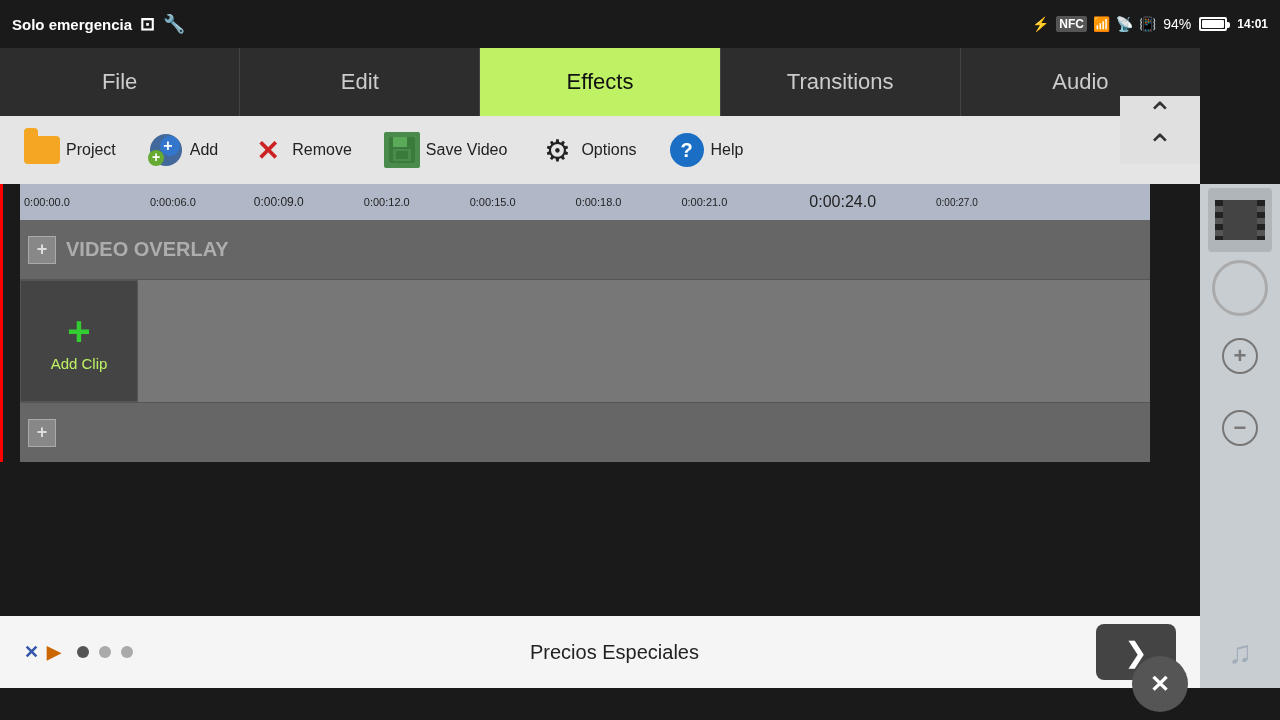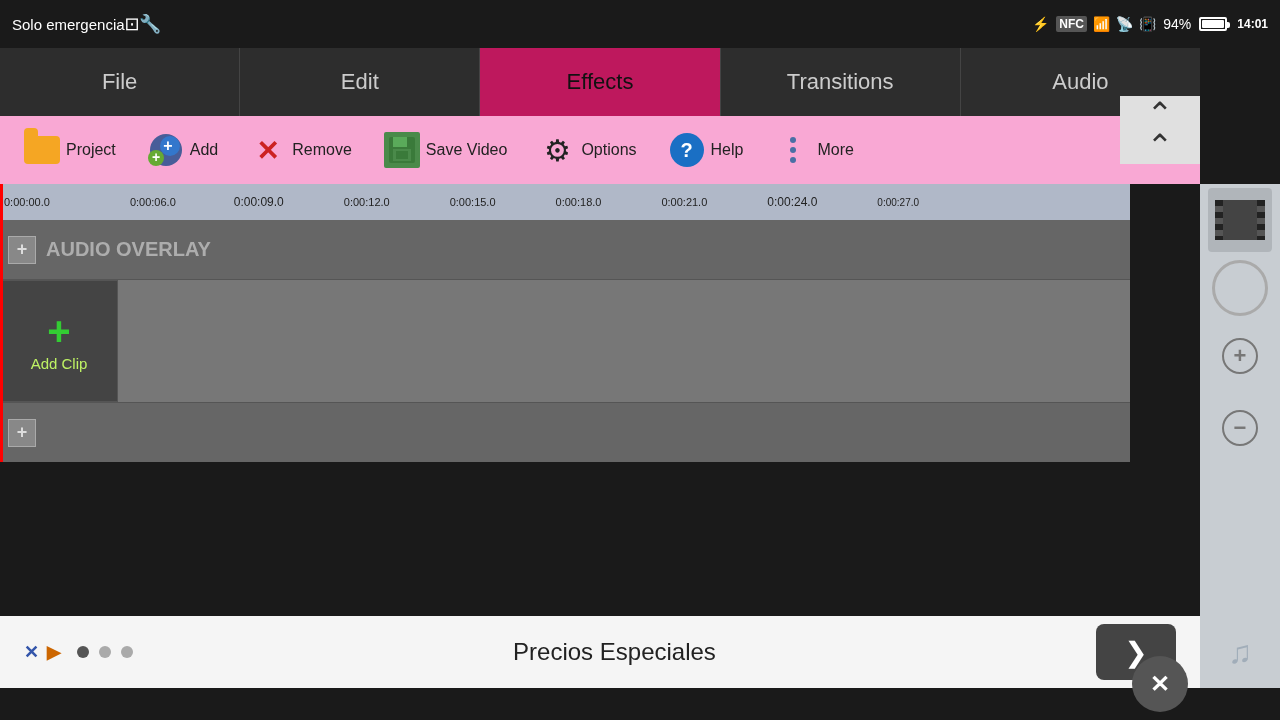--- a/index.html
+++ b/index.html
@@ -20,22 +20,23 @@
       display: flex;
       align-items: center;
       justify-content: space-between;
       padding: 0 12px;
       color: white;
       font-size: 14px;
     }
     #status-left {
       display: flex;
       align-items: center;
+      gap: 8px;
       font-size: 15px;
-      font-weight: normal;
+      font-weight: bold;
       text-align: center;
     }
     #status-right {
       display: flex;
       align-items: center;
       gap: 6px;
       font-size: 14px;
     }
     .battery-icon {
       display: inline-block;
@@ -79,21 +80,21 @@
       display: flex;
       align-items: center;
       justify-content: center;
       font-size: 22px;
       font-weight: 500;
       color: #ccc;
       cursor: pointer;
       border-right: 1px solid #444;
     }
     .tab.active {
-      background: #be185d;
+      background: #bef264;
       color: #111;
     }
     #tab-up-btn {
       width: 80px;
       background: #e0e0e0;
       display: flex;
       align-items: center;
       justify-content: center;
       cursor: pointer;
       position: absolute;
@@ -103,21 +104,21 @@
     }
     #tab-up-btn span {
       font-size: 28px;
       color: #333;
     }
 
     
     #toolbar {
       width: 1200px;
       height: 68px;
-      background: #f9a8d4;
+      background: #e5e5e5;
       display: flex;
       align-items: center;
       padding: 0 8px;
       gap: 0px;
     }
     .toolbar-btn {
       display: flex;
       align-items: center;
       gap: 6px;
       padding: 8px 16px;
@@ -485,20 +486,21 @@
       top: 0;
       width: 3px;
       height: 100%;
       background: red;
       z-index: 10;
     }
 
     #timeline-wrapper {
       position: relative;
       width: 914px;
+      padding-left: 20px;
     }
   </style>
 </head>
 <body>
 
 <div id="status-bar">
   <div id="status-left">
     <span>Solo emergencia</span>
     <span style="font-size:18px;">⊡</span>
     <span style="font-size:18px;">🔧</span>
@@ -573,54 +575,44 @@
       <span style="font-size:30px;">⚙</span>
     </div>
     <span>Options</span>
   </div>
   <div class="toolbar-btn">
     <div class="tb-icon">
       <div class="icon-help">?</div>
     </div>
     <span>Help</span>
   </div>
-  <div class="toolbar-btn">
-    <div class="tb-icon">
-      <div class="icon-more">
-        <span></span>
-        <span></span>
-        <span></span>
-      </div>
-    </div>
-    <span>More</span>
-  </div>
 </div>
 
 <div id="main-content" style="position:relative; width:1280px; height:504px;">
 
 
   <div id="timeline-wrapper">
 
     <div id="timeline-ruler" style="width:1130px; display:flex; align-items:center; overflow:hidden; height:36px; background:#b0b8c8;">
       <span class="ruler-tick" style="margin-right:80px; font-size:11px; color:#222;">0:00:00.0</span>
       <span class="ruler-tick" style="margin-right:58px; font-size:11px; color:#222;">0:00:06.0</span>
       <span class="ruler-tick" style="margin-right:60px; font-size:12px; color:#222;">0:00:09.0</span>
       <span class="ruler-tick" style="margin-right:60px; font-size:11px; color:#222;">0:00:12.0</span>
       <span class="ruler-tick" style="margin-right:60px; font-size:11px; color:#222;">0:00:15.0</span>
       <span class="ruler-tick" style="margin-right:60px; font-size:11px; color:#222;">0:00:18.0</span>
       <span class="ruler-tick" style="margin-right:60px; font-size:11px; color:#222;">0:00:21.0</span>
-      <span class="ruler-tick" style="margin-right:60px; font-size:12px; color:#222;">0:00:24.0</span>
+      <span class="ruler-tick" style="margin-right:60px; font-size:16px; color:#222;margin-left:22px;">0:00:24.0</span>
       <span class="ruler-tick" style="font-size:10px; color:#222;">0:00:27.0</span>
     </div>
 
     <div id="timeline-cursor"></div>
 
     <div id="video-overlay-track">
       <div class="track-add-btn">+</div>
-      <span class="track-label">AUDIO OVERLAY</span>
+      <span class="track-label">VIDEO OVERLAY</span>
     </div>
 
     <div id="add-clip-area">
       <div id="add-clip-btn">
         <span class="plus-icon">+</span>
         <span class="add-clip-label">Add Clip</span>
       </div>
       <div id="clip-area"></div>
     </div>
 
@@ -655,21 +647,21 @@
   <div id="ad-bar" style="position:absolute; bottom:0; left:0; width:1200px; height:72px; background:#f5f5f5; display:flex; align-items:center; gap:16px; padding:0 24px;">
     <div id="ad-left" style="display:flex; align-items:center; gap:8px;">
       <span class="ad-logo-x">✕</span>
       <span class="ad-logo-arrow">▶</span>
     </div>
     <div id="ad-dots" style="display:flex; gap:10px; align-items:center;">
       <div class="ad-dot active"></div>
       <div class="ad-dot"></div>
       <div class="ad-dot"></div>
     </div>
-    <span id="ad-text" style="font-size:24px; color:#222; font-weight:500; flex:1; text-align:center;">Precios Especiales</span>
+    <span id="ad-text" style="font-size:20px; color:#222; font-weight:500; flex:1; text-align:center;">Precios Especiales</span>
     <div id="ad-next-btn" style="width:80px; height:56px; background:#444; border-radius:8px; display:flex; align-items:center; justify-content:center; cursor:pointer;">
       <span style="font-size:28px; color:white;">❯</span>
     </div>
   </div>
 
 </div>
 
 <div id="ad-close-btn" style="position:absolute; right:80px; bottom:0; width:80px; height:72px; display:flex; align-items:center; justify-content:center;">
   <div class="close-circle">
     <span>✕</span>

